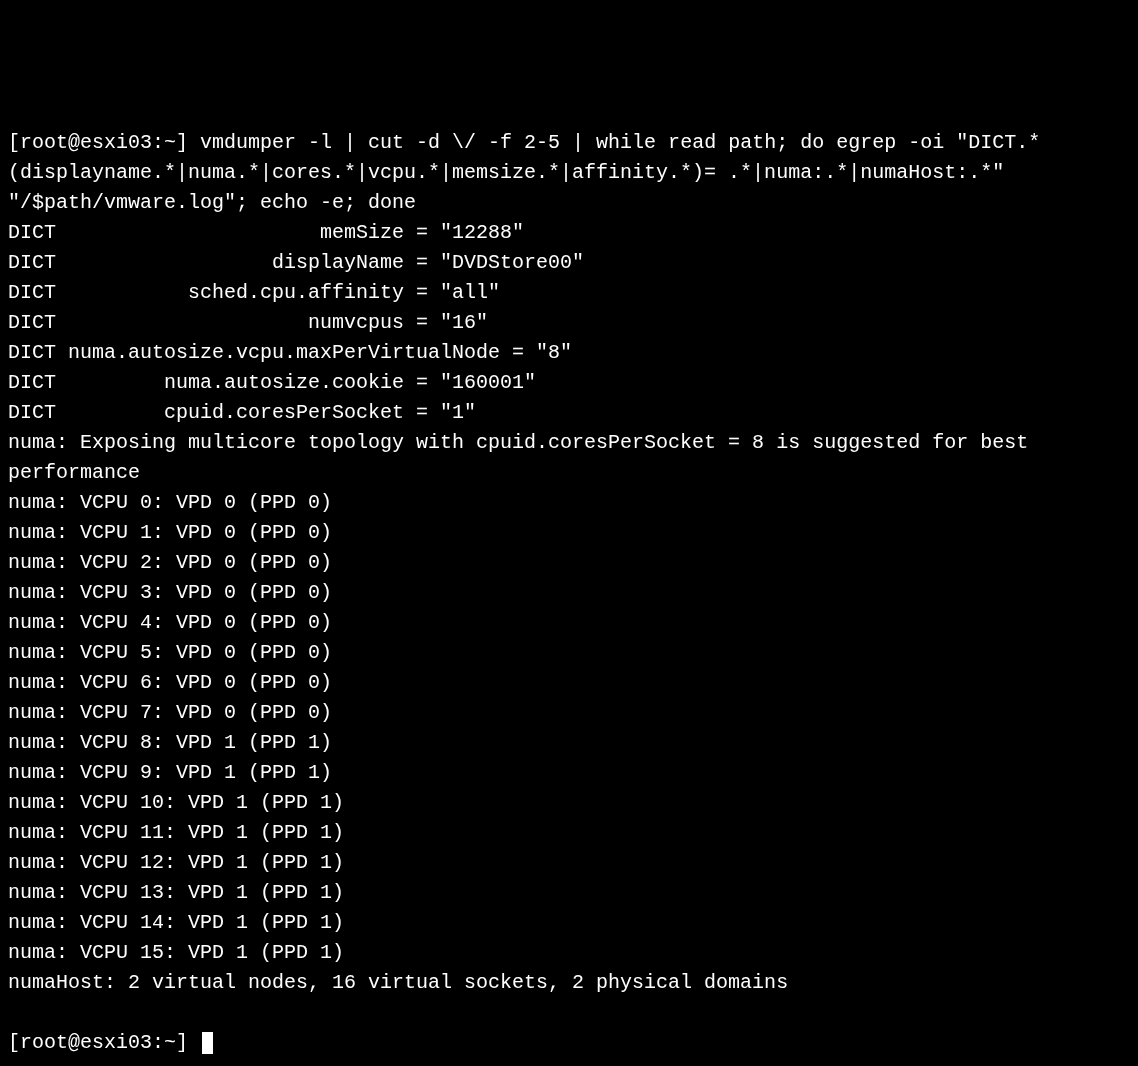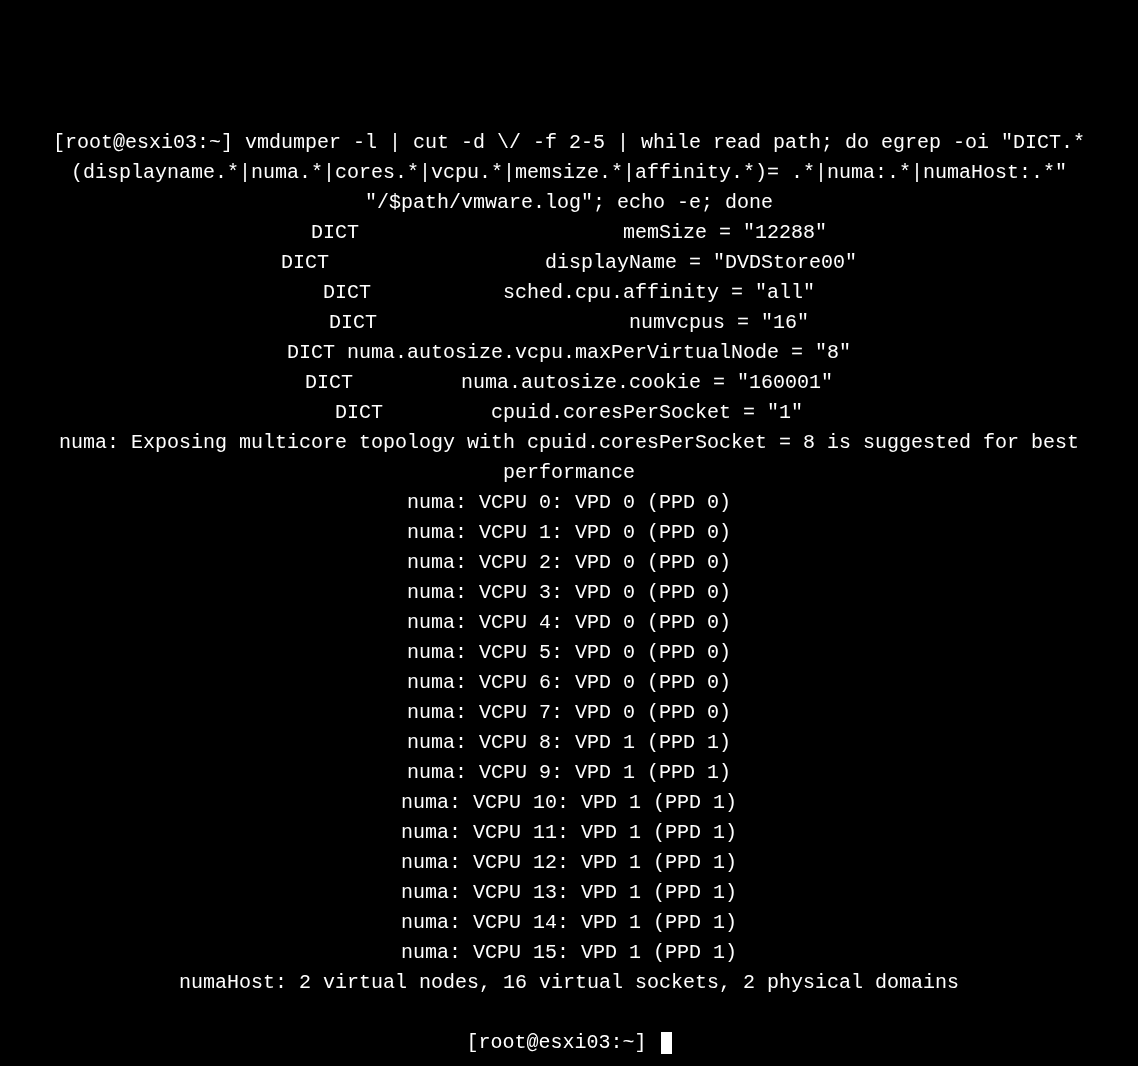--- a/index.html
+++ b/index.html
@@ -1,19 +1,18 @@
 <!DOCTYPE html>
 <html><head>
   <meta charset="utf-8">
   <style>
     * {
       margin: 0;
       padding: 0;
       box-sizing: border-box;
-      text-align: center;
     }
     body {
       background-color: #000000;
       color: #ffffff;
       font-family: 'Consolas', 'Monaco', 'Courier New', monospace;
       font-size: 20px;
       line-height: 1.5;
       padding: 8px;
       white-space: pre-wrap;
       word-wrap: break-word;

